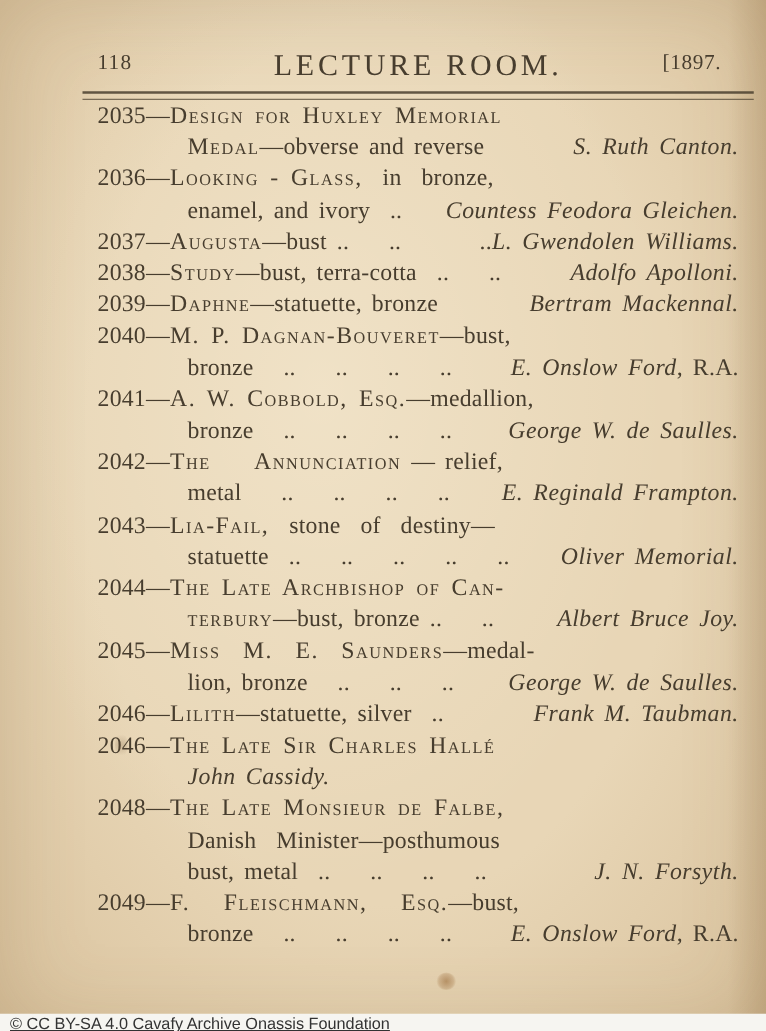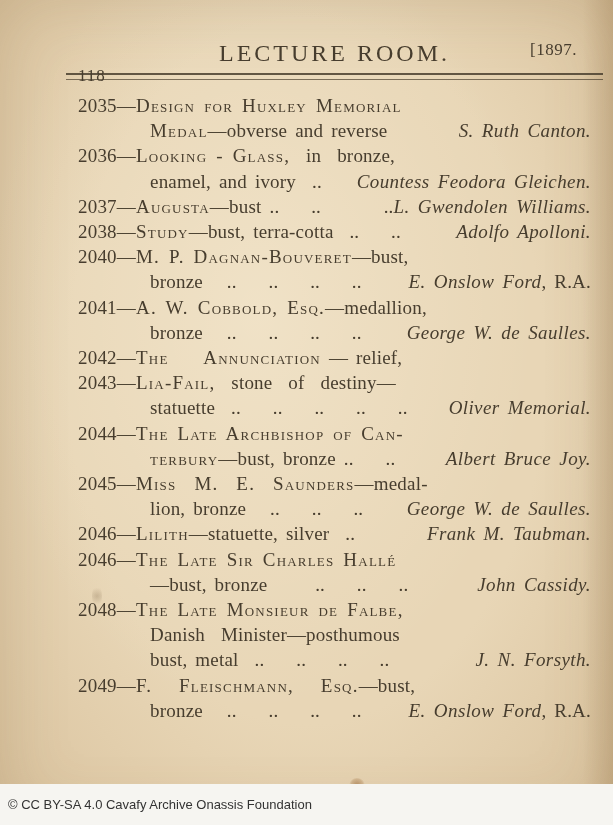--- a/index.html
+++ b/index.html
@@ -11,31 +11,31 @@
       radial-gradient(ellipse at 42% 38%, rgba(255,248,230,.35) 0%, rgba(0,0,0,0) 55%),
       linear-gradient(to right, rgba(0,0,0,0) 95%, rgba(140,105,60,.22) 100%),
       radial-gradient(ellipse at 50% 45%, var(--paper) 0%, var(--paper) 55%, var(--paper-edge) 100%);
     box-shadow: inset 0 0 70px rgba(120,90,50,.20);
     font-family:"Liberation Serif","DejaVu Serif",serif;
     color:var(--ink);
   }
   #content{padding:40px 22px 0 78px;}
   
   .hdr{position:relative;height:24px;font-size:17px;}
-  .hdr .pnum{position:absolute;left:0;top:0;letter-spacing:1px;margin-top:26px;}
+  .hdr .pnum{position:absolute;left:0;top:0;letter-spacing:1px;}
   .hdr .ptitle{position:absolute;left:50%;transform:translateX(-50%);top:0;font-size:24px;letter-spacing:3px;white-space:nowrap;}
   .hdr .pyear{position:absolute;right:14px;top:0;letter-spacing:.5px;}
   
   .rule{
     margin:9px -12px 0 -12px;height:4px;
     border-top:2px solid rgba(75,64,47,.85);
     border-bottom:1px solid rgba(75,64,47,.7);
   }
   
-  #entries{margin-top:13px;}
+  #entries{}
   .line{
     display:flex;justify-content:space-between;align-items:baseline;
     white-space:pre;
     font-size:19px;line-height:25.2px;
     word-spacing:3px;letter-spacing:.2px;
   }
   .line .left,.line .right{white-space:pre;}
   .ind{padding-left:72px;}
   .sc{font-variant:small-caps;letter-spacing:1.2px;}
   .rm{font-style:normal;}
@@ -44,26 +44,26 @@
   .stain{
     position:absolute;left:349px;top:778px;width:16px;height:14px;border-radius:50%;
     background:radial-gradient(circle, rgba(146,95,43,.55) 0%, rgba(146,95,43,.25) 55%, rgba(146,95,43,0) 75%);
   }
   .smudge{
     position:absolute;left:92px;top:585px;width:10px;height:22px;border-radius:50%;
     background:radial-gradient(circle, rgba(110,85,55,.25) 0%, rgba(110,85,55,0) 70%);
   }
   
   #footer{
-    position:absolute;left:0;bottom:0;width:613px;height:41px;
+    position:absolute;left:0;bottom:0;width:613px;height:14px;
     background:var(--footer-bg);
-    display:flex;align-items:center;
+    display:flex;
     font-family:"Liberation Sans","DejaVu Sans",sans-serif;
     font-size:13px;color:var(--footer-ink);
-    padding-left:8px;box-sizing:border-box;
+    padding-left:8px;box-sizing:border-box;text-decoration:underline;
   }
 </style>
 </head>
 <body>
 
 <div id="page">
   <div id="content">
     <div class="hdr">
       <span class="pnum">118</span>
       <span class="ptitle">LECTURE ROOM.</span>
@@ -79,48 +79,52 @@
           <div class="line"><span class="left"><span class="rm">2036—</span><span class="sc">Looking - Glass,</span><span class="rm">  in  bronze,</span></span></div>
           <div class="line ind"><span class="left"><span class="rm">enamel, and ivory  ..</span></span><span class="right"><span class="it">Countess Feodora Gleichen.</span></span></div>
         </div>
         <div>
           <div class="line"><span class="left"><span class="rm">2037—</span><span class="sc">Augusta</span><span class="rm">—bust ..    ..</span></span><span class="right"><span class="rm">..</span><span class="it">L. Gwendolen Williams.</span></span></div>
         </div>
         <div>
           <div class="line"><span class="left"><span class="rm">2038—</span><span class="sc">Study</span><span class="rm">—bust, terra-cotta  ..    ..</span></span><span class="right"><span class="it">Adolfo Apolloni.</span></span></div>
         </div>
         <div>
+          <div class="line"><span class="left"><span class="rm">2039—</span><span class="sc">Daphne</span><span class="rm">—statuette, bronze</span></span><span class="right"><span class="it">Bertram Mackennal.</span></span></div>
+        </div>
+        <div>
           <div class="line"><span class="left"><span class="rm">2040—</span><span class="sc">M. P. Dagnan-Bouveret</span><span class="rm">—bust,</span></span></div>
           <div class="line ind"><span class="left"><span class="rm">bronze   ..    ..    ..    ..</span></span><span class="right"><span class="it">E. Onslow Ford</span><span class="rm">, R.A.</span></span></div>
         </div>
         <div>
           <div class="line"><span class="left"><span class="rm">2041—</span><span class="sc">A. W. Cobbold, Esq.</span><span class="rm">—medallion,</span></span></div>
           <div class="line ind"><span class="left"><span class="rm">bronze   ..    ..    ..    ..</span></span><span class="right"><span class="it">George W. de Saulles.</span></span></div>
         </div>
         <div>
           <div class="line"><span class="left"><span class="rm">2042—</span><span class="sc">The    Annunciation</span><span class="rm"> — relief,</span></span></div>
+          <div class="line ind"><span class="left"><span class="rm">metal    ..    ..    ..    ..</span></span><span class="right"><span class="it">E. Reginald Frampton.</span></span></div>
         </div>
         <div>
           <div class="line"><span class="left"><span class="rm">2043—</span><span class="sc">Lia-Fail,</span><span class="rm">  stone  of  destiny—</span></span></div>
           <div class="line ind"><span class="left"><span class="rm">statuette  ..    ..    ..    ..    ..</span></span><span class="right"><span class="it">Oliver Memorial.</span></span></div>
         </div>
         <div>
           <div class="line"><span class="left"><span class="rm">2044—</span><span class="sc">The Late Archbishop of Can-</span></span></div>
           <div class="line ind"><span class="left"><span class="sc">terbury</span><span class="rm">—bust, bronze ..    ..</span></span><span class="right"><span class="it">Albert Bruce Joy.</span></span></div>
         </div>
         <div>
           <div class="line"><span class="left"><span class="rm">2045—</span><span class="sc">Miss  M.  E.  Saunders</span><span class="rm">—medal-</span></span></div>
           <div class="line ind"><span class="left"><span class="rm">lion, bronze   ..    ..    ..</span></span><span class="right"><span class="it">George W. de Saulles.</span></span></div>
         </div>
         <div>
           <div class="line"><span class="left"><span class="rm">2046—</span><span class="sc">Lilith</span><span class="rm">—statuette, silver  ..</span></span><span class="right"><span class="it">Frank M. Taubman.</span></span></div>
         </div>
         <div>
           <div class="line"><span class="left"><span class="rm">2046—</span><span class="sc">The Late Sir Charles Hallé</span></span></div>
-          <div class="line ind"><span class="left"><span class="rm">—bust, bronze      ..    ..    ..</span></span><span class="right"><span class="it">John Cassidy.</span></span></div>
+          <div class="line ind"><span class="right"><span class="it">John Cassidy.</span></span></div>
         </div>
         <div>
           <div class="line"><span class="left"><span class="rm">2048—</span><span class="sc">The Late Monsieur de Falbe,</span></span></div>
           <div class="line ind"><span class="left"><span class="rm">Danish  Minister—posthumous</span></span></div>
           <div class="line ind"><span class="left"><span class="rm">bust, metal  ..    ..    ..    ..</span></span><span class="right"><span class="it">J. N. Forsyth.</span></span></div>
         </div>
         <div>
           <div class="line"><span class="left"><span class="rm">2049—</span><span class="sc">F.   Fleischmann,   Esq.</span><span class="rm">—bust,</span></span></div>
           <div class="line ind"><span class="left"><span class="rm">bronze   ..    ..    ..    ..</span></span><span class="right"><span class="it">E. Onslow Ford</span><span class="rm">, R.A.</span></span></div>
         </div>

